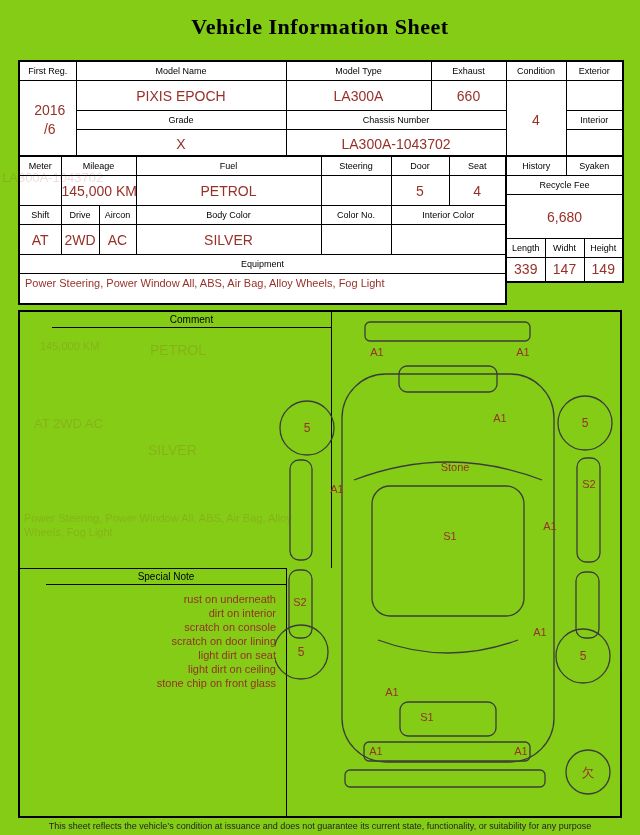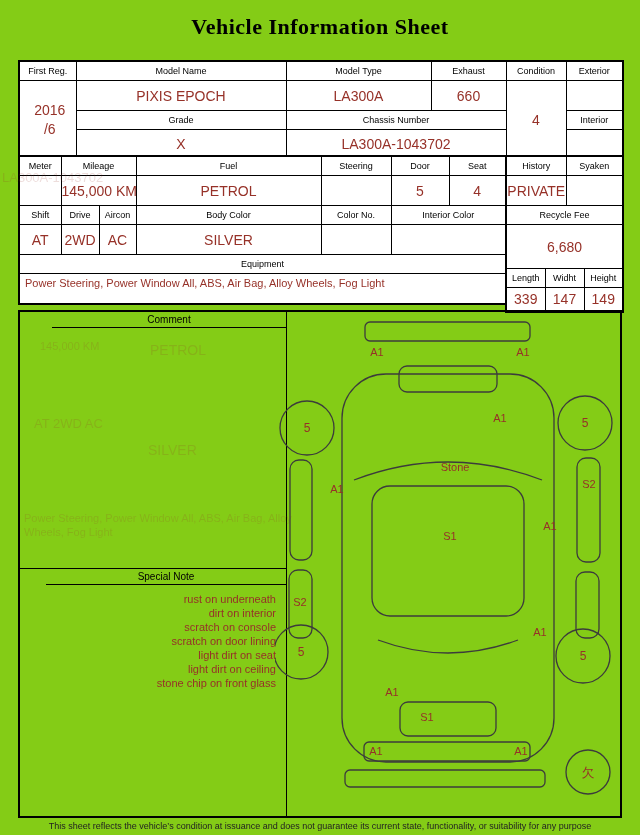--- a/index.html
+++ b/index.html
@@ -20,21 +20,21 @@
   .reg-cell { font-size:17px; text-align:left; padding-left:4px; line-height:19px; }
   .eqv { text-align:left !important; vertical-align:top !important; padding:3px 5px !important;
          font-size:11px !important; white-space:normal !important; height:38px; }
   .h44 { height:44px !important; } .h24 { height:24px !important; }
 
   .t1 { left:18px; top:60px;  width:604px; }
   .t2 { left:18px; top:155px; width:487px; }
   .t3 { left:505px; top:155px; width:117px; }
 
   .bigbox { position:absolute; left:18px; top:310px; width:604px; height:508px; border:2px solid #000; }
-  .comment-box { position:absolute; left:0; top:0; width:267px; height:256px; border-right:1px solid #000;padding-left:32px; }
+  .comment-box { position:absolute; left:0; top:0; width:312px; height:256px; border-right:1px solid #000;padding-left:32px; }
   .note-box { position:absolute; left:0; top:256px; width:267px; height:250px;
               border-right:1px solid #000; border-top:1px solid #000;padding-left:26px; }
   .box-hdr { height:16px; border-bottom:1px solid #000; text-align:center; font-size:10px; line-height:15px; color:#000; }
   .note-items { padding:7px 10px; color:var(--accent); font-size:11px; line-height:14px;text-align:right; }
 
   .ghost { position:absolute; color:var(--accent); opacity:.16; white-space:nowrap; pointer-events:none; }
 
   .diagram { position:absolute; left:275px; top:318px; width:348px; height:500px; }
   .diagram .shape rect, .diagram .shape circle, .diagram .shape path
           { fill:none; stroke:#3c3c3c; stroke-width:1.3px; }
@@ -150,24 +150,20 @@
     <colgroup>
       <col style="width:39px">
         <col style="width:21px">
         <col style="width:18px">
         <col style="width:39px">
     </colgroup>
     <tbody>
         <tr>
       <td class="lbl" colspan="2">History</td>
       <td class="lbl" colspan="2">Syaken</td>
-    </tr>
-    <tr>
-      <td class="val v10" colspan="2">PRIVATE</td>
-      <td class="val" colspan="2"></td>
     </tr>
     <tr>
       <td class="lbl" colspan="4">Recycle Fee</td>
     </tr>
     <tr>
       <td class="val v15 h44" colspan="4">6,680</td>
     </tr>
     <tr>
       <td class="lbl">Length</td>
       <td class="lbl" colspan="2">Widht</td>

